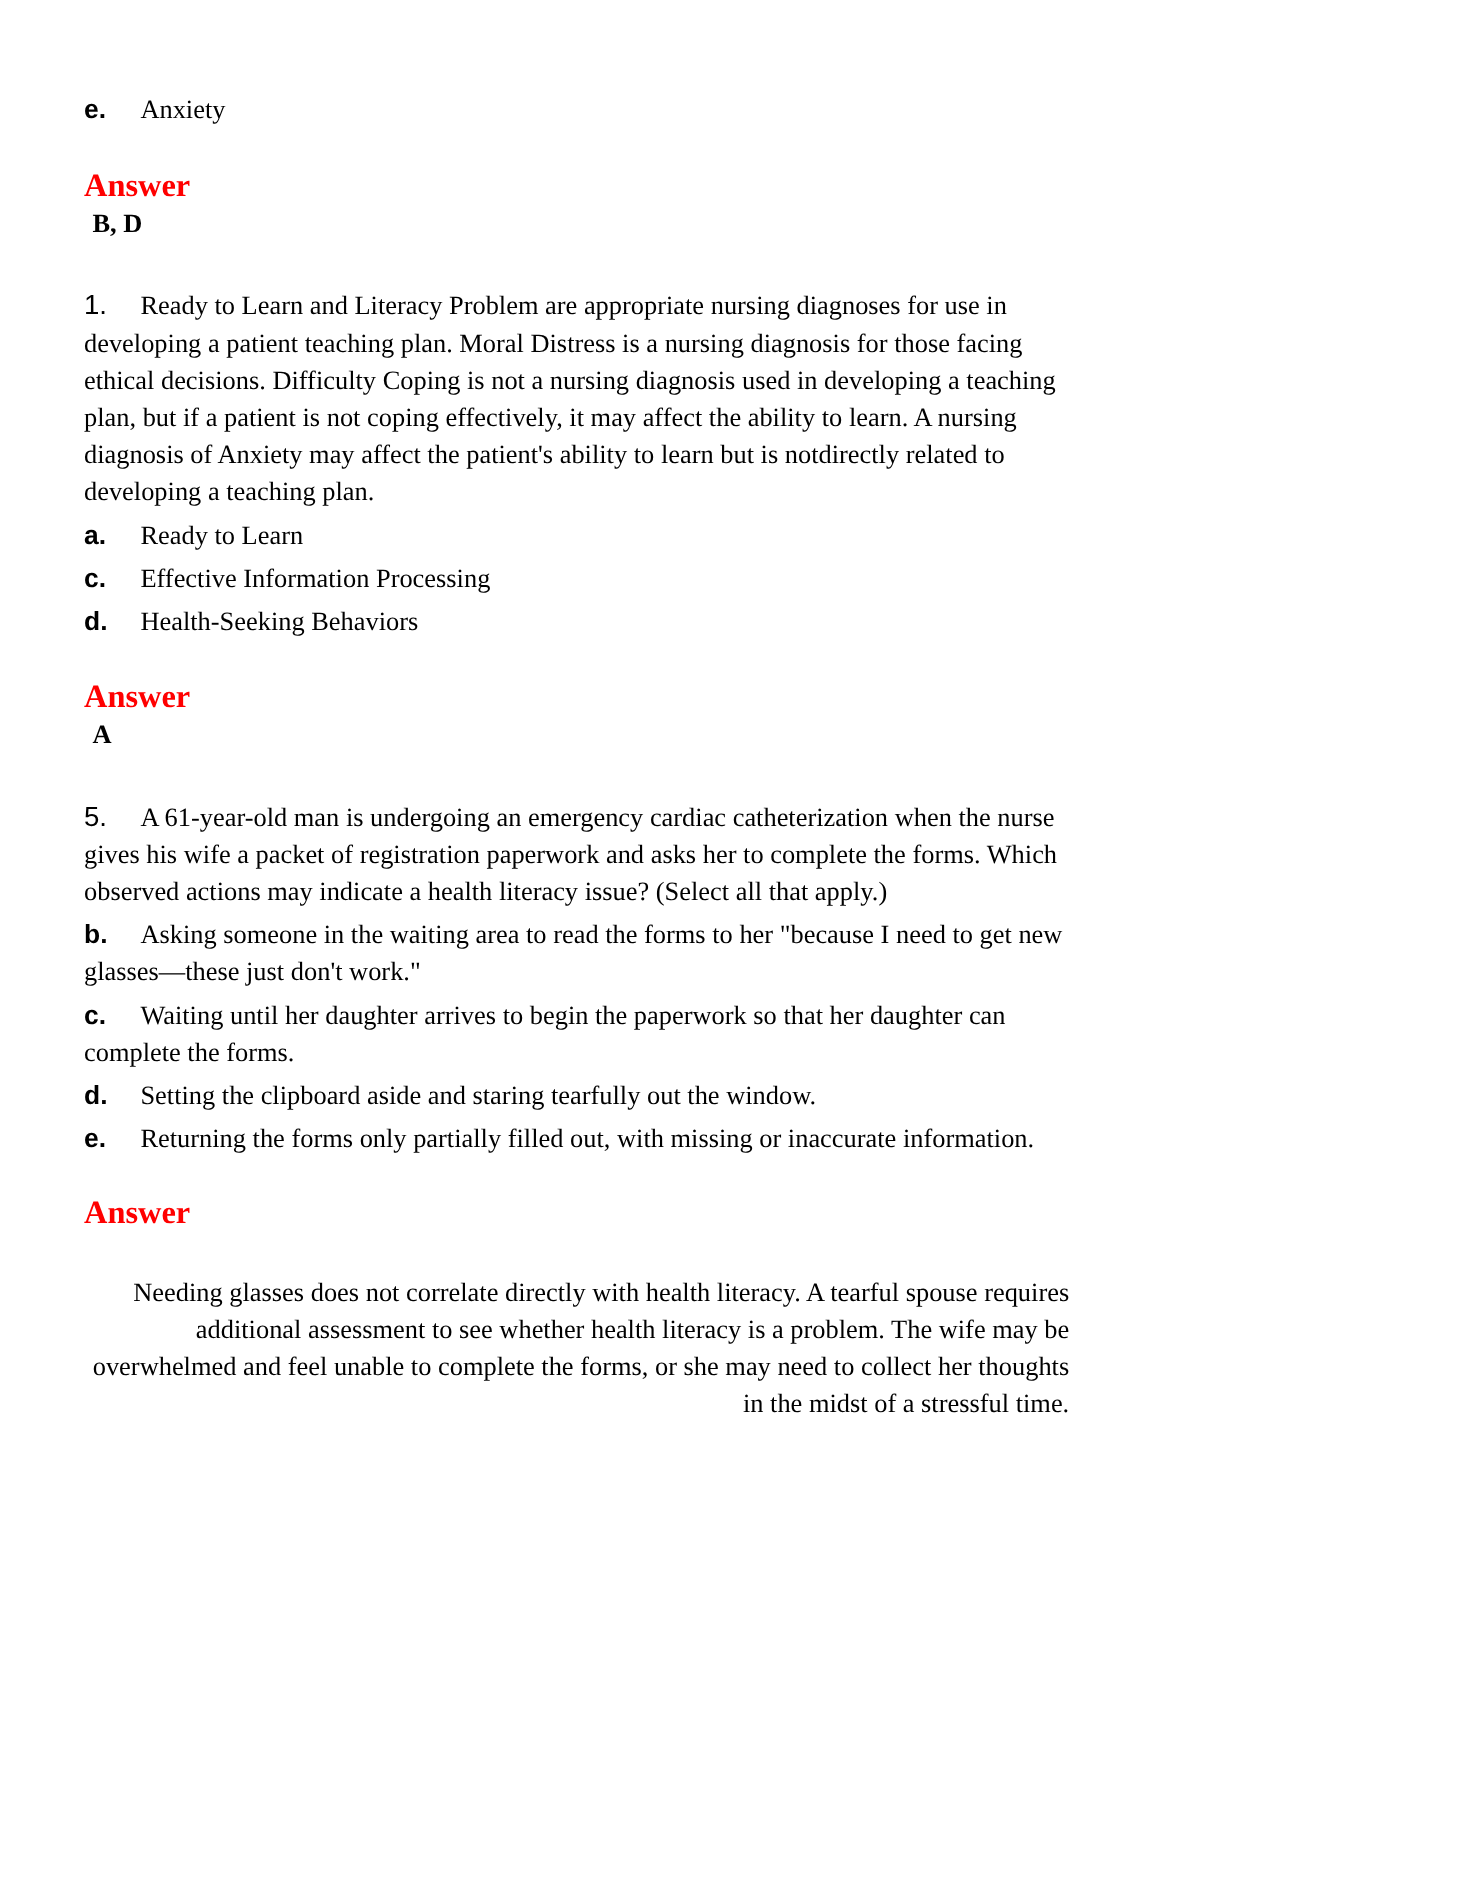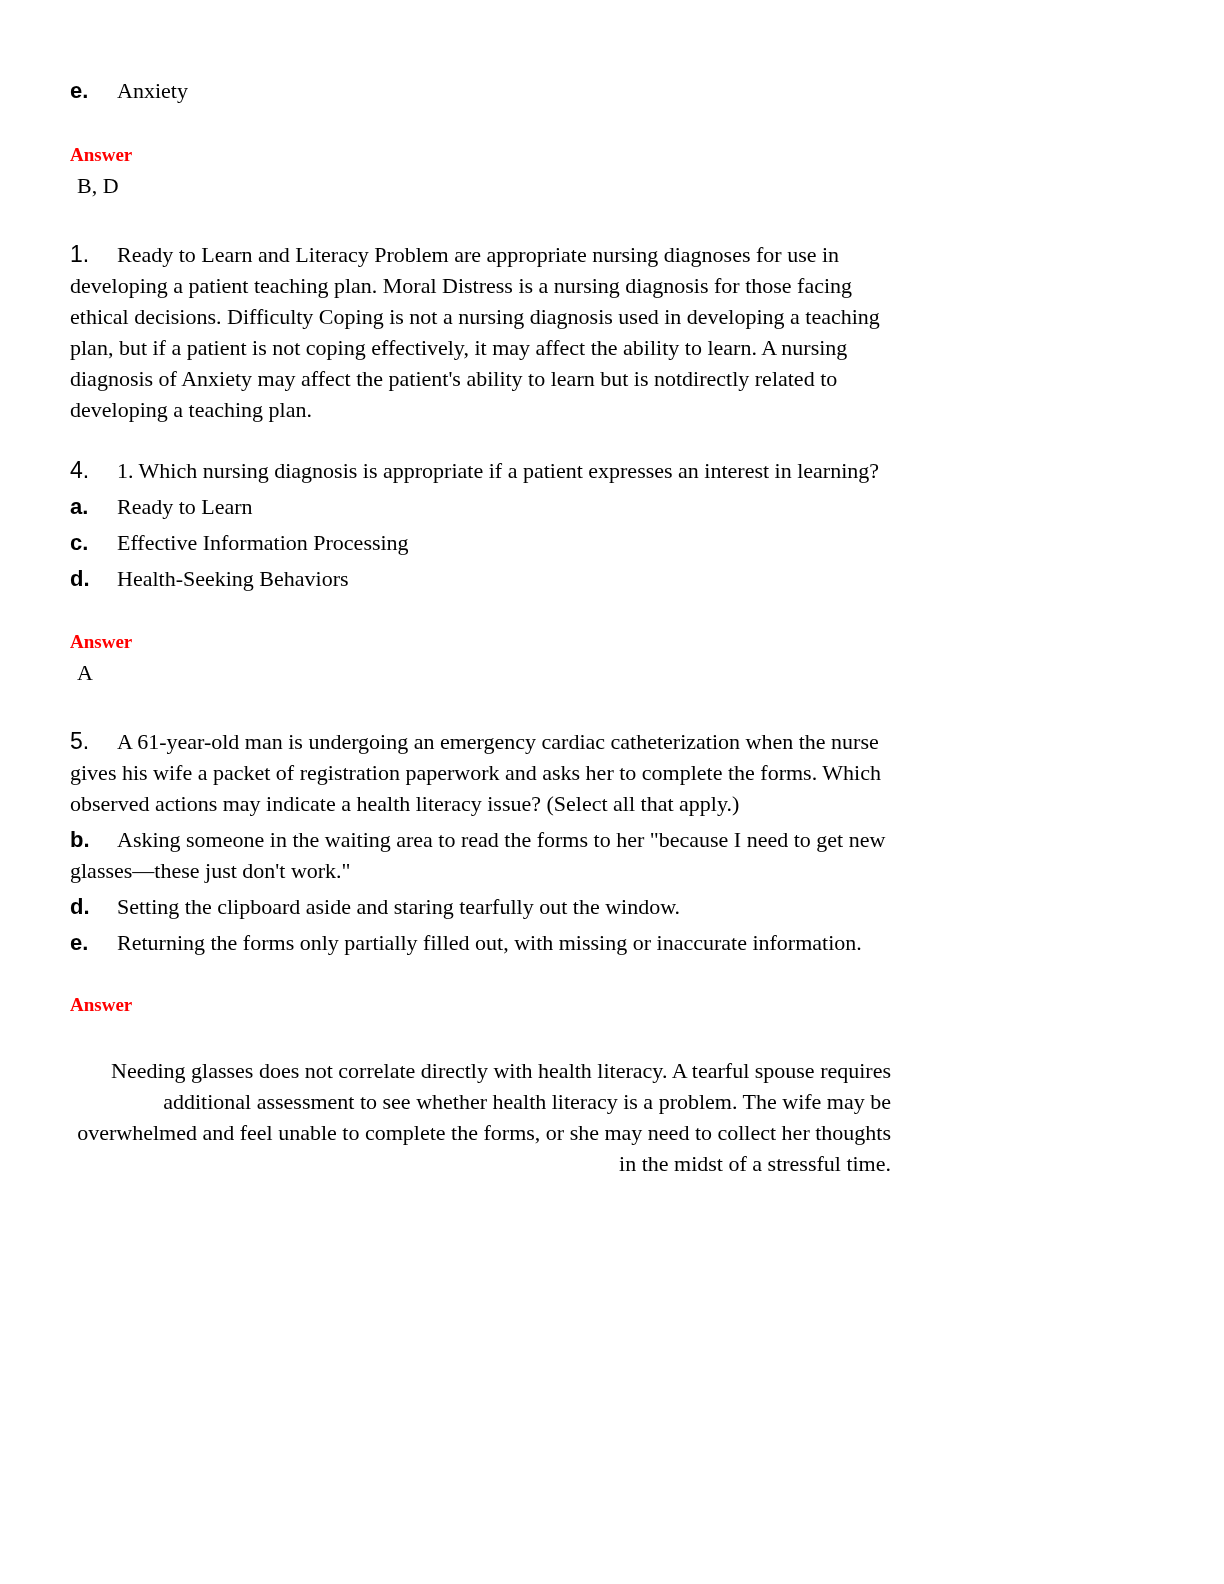--- a/index.html
+++ b/index.html
@@ -27,24 +27,24 @@
     font-family: "Liberation Sans", sans-serif;
     display: inline-block;
     min-width: 47px;
     vertical-align: baseline;
   }
   .marker.num   { font-size: 23px; font-weight: 400; }
   .marker.alpha { font-size: 22px; font-weight: 700; }
   .answer-label {
     color: var(--answer-color);
     font-weight: 700;
-    font-size: 19px;
+    font-size: 27px;
     line-height: 31px;
   }
-  .answer-value { padding-left: 7px; }
+  .answer-value { padding-left: 7px; font-weight: bold; }
   .sp30 { margin-top: 30px; }
   .sp31 { margin-top: 31px; }
   .sp32 { margin-top: 32px; }
   .sp33 { margin-top: 33px; }
   .sp35 { margin-top: 35px; text-align: right; }
   .sp38 { margin-top: 38px; }
   .opt  { margin-top: 5px; }
 </style>
 </head>
 <body style="background: rgb(255, 255, 255); color: rgb(0, 0, 0);">
@@ -57,23 +57,20 @@
 
   <div class="sp33">
     <p class="answer-label">Answer</p>
     <p class="answer-value">B, D</p>
   </div>
 
   <p class="sp38">
     <span class="marker num">1.</span><span>Ready to Learn and Literacy Problem are appropriate nursing diagnoses for use in developing a patient teaching plan. Moral Distress is a nursing diagnosis for those facing ethical decisions. Difficulty Coping is not a nursing diagnosis used in developing a teaching plan, but if a patient is not coping effectively, it may affect the ability to learn. A nursing diagnosis of Anxiety may affect the patient's ability to learn but is notdirectly related to developing a teaching plan.</span>
   </p>
 
-  <p class="sp30">
-    <span class="marker num">4.</span><span>1. Which nursing diagnosis is appropriate if a patient expresses an interest in learning?</span>
-  </p>
 
   <p class="opt">
     <span class="marker alpha">a.</span><span>Ready to Learn</span>
   </p>
   <p class="opt">
     <span class="marker alpha">c.</span><span>Effective Information Processing</span>
   </p>
   <p class="opt">
     <span class="marker alpha">d.</span><span>Health-Seeking Behaviors</span>
   </p>
@@ -84,20 +81,23 @@
   </div>
 
   <p class="sp38">
     <span class="marker num">5.</span><span>A 61-year-old man is undergoing an emergency cardiac catheterization when the nurse gives his wife a packet of registration paperwork and asks her to complete the forms. Which observed actions may indicate a health literacy issue? (Select all that apply.)</span>
   </p>
 
   <p class="opt">
     <span class="marker alpha">b.</span><span>Asking someone in the waiting area to read the forms to her "because I need to get new glasses—these just don't work."</span>
   </p>
   <p class="opt">
+    <span class="marker alpha">c.</span><span>Waiting until her daughter arrives to begin the paperwork so that her daughter can complete the forms.</span>
+  </p>
+  <p class="opt">
     <span class="marker alpha">d.</span><span>Setting the clipboard aside and staring tearfully out the window.</span>
   </p>
   <p class="opt">
     <span class="marker alpha">e.</span><span>Returning the forms only partially filled out, with missing or inaccurate information.</span>
   </p>
 
   <div class="sp31">
     <p class="answer-label">Answer</p>
   </div>
 

